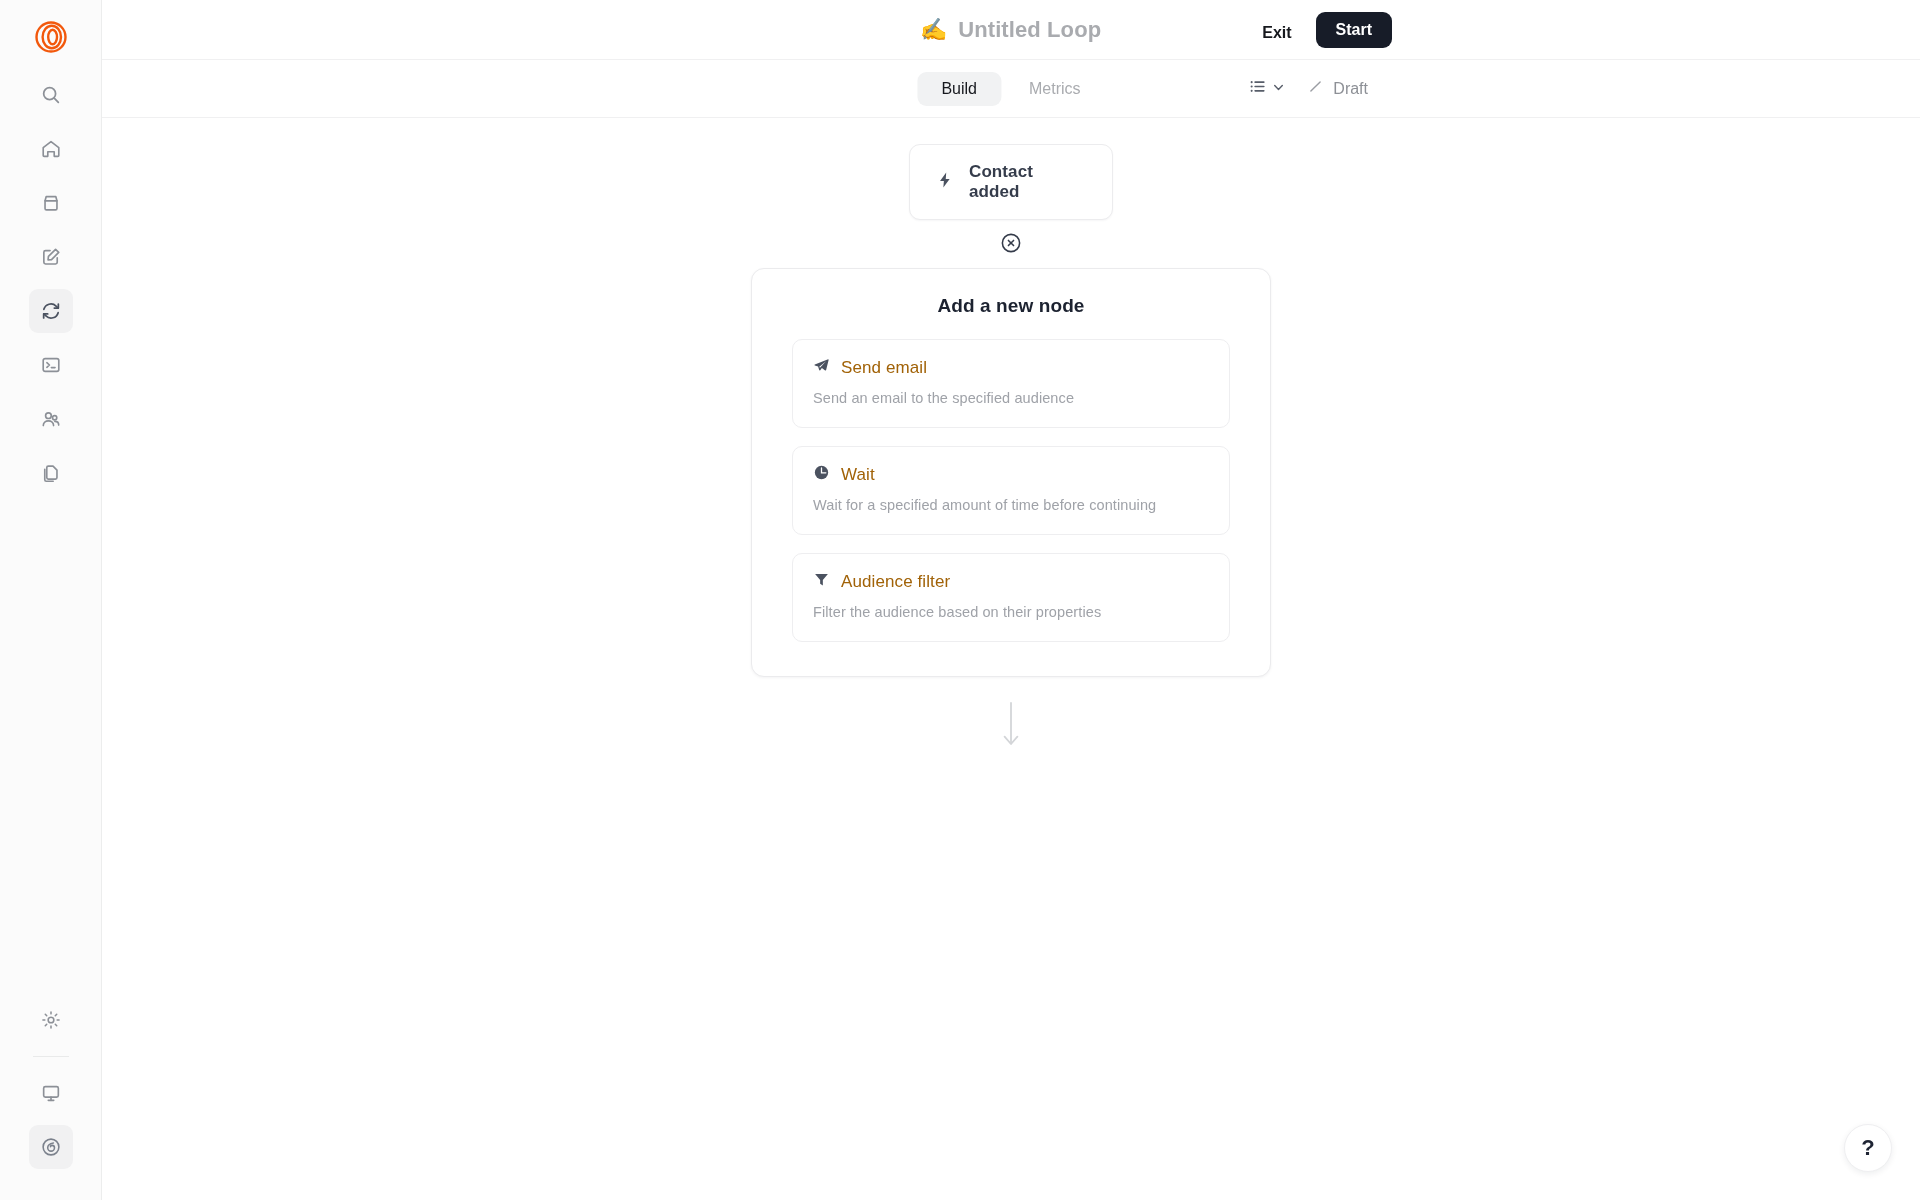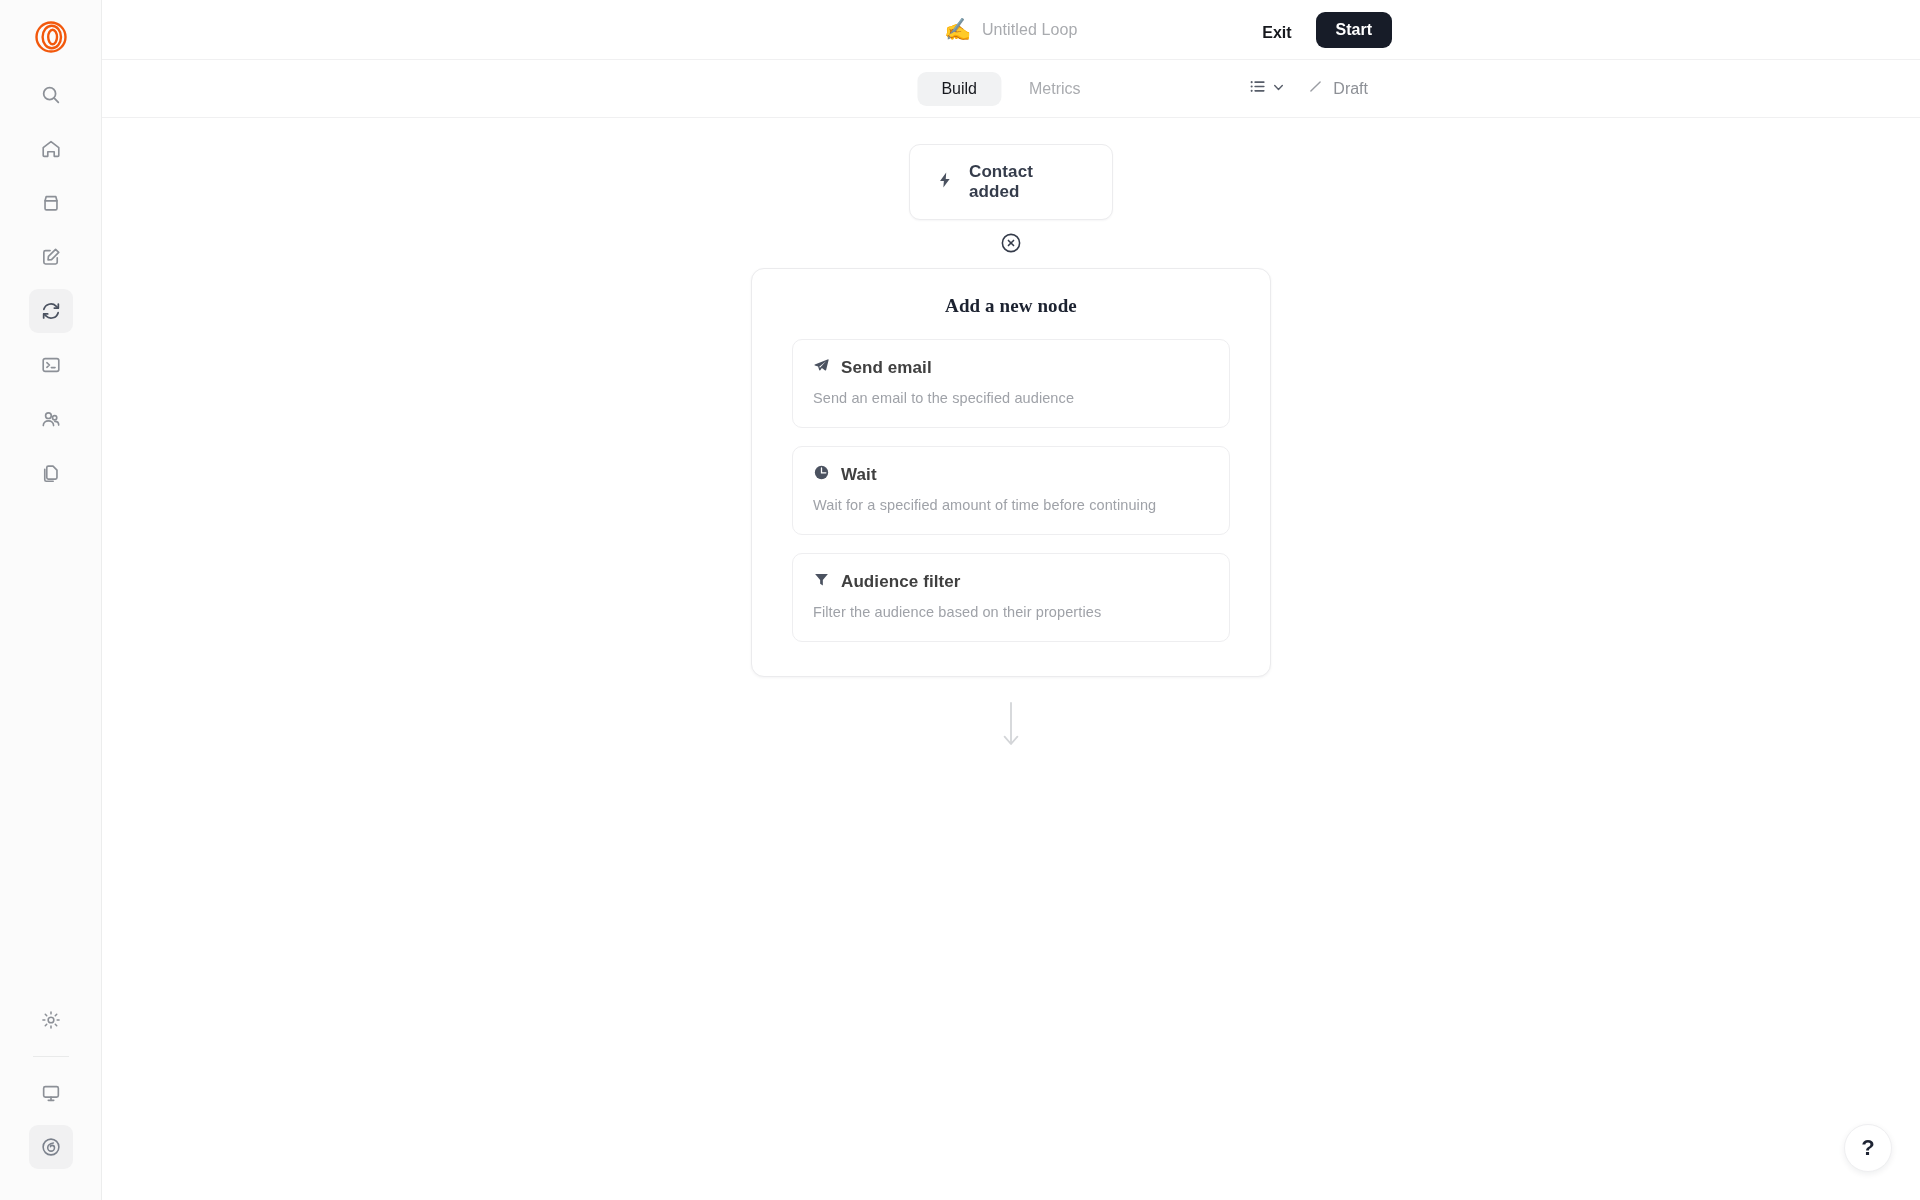--- a/index.html
+++ b/index.html
@@ -79,23 +79,23 @@
     position: absolute;
     left: 50%;
     transform: translateX(-50%);
     display: flex;
     align-items: center;
     gap: 10px;
     white-space: nowrap;
   }
   .loop-emoji { font-size: 22px; line-height: 1; }
   .loop-name {
-    font-size: 16px;
+    font-size: 22px;
     color: #a9abaf;
-    font-weight: 400;
+    font-weight: 700;
     letter-spacing: .1px;
   }
   .topbar-right {
     position: absolute;
     right: 528px;
     display: flex;
     align-items: flex-end;
     gap: 20px;
   }
   .exit-btn {
@@ -220,41 +220,40 @@
     padding: 26px 40px 34px 40px;
     box-shadow: 0 1px 3px rgba(16,24,40,.05);
   }
   .picker-title {
     text-align: center;
     font-size: 19px;
     font-weight: 700;
     color: #1c2230;
     margin-bottom: 22px;
     letter-spacing: .1px;
-    font-family: Liberation Serif, serif;
   }
   .option {
     border: 1px solid #eeeef0;
     border-radius: 10px;
     padding: 17px 20px 20px 20px;
     margin-bottom: 18px;
     cursor: pointer;
     background: #fff;
   }
   .option:last-child { margin-bottom: 0; }
   .option-head {
     display: flex;
     align-items: center;
     gap: 11px;
     margin-bottom: 11px;
   }
   .option-title {
     font-size: 17px;
-    font-weight: 700;
-    color: #404040;
+    font-weight: 400;
+    color: #a16207;
     letter-spacing: .1px;
   }
   .option-desc {
     font-size: 14.5px;
     color: #9fa2a8;
     letter-spacing: .1px;
     line-height: 1.25;
   }
 
   .arrow-down {

